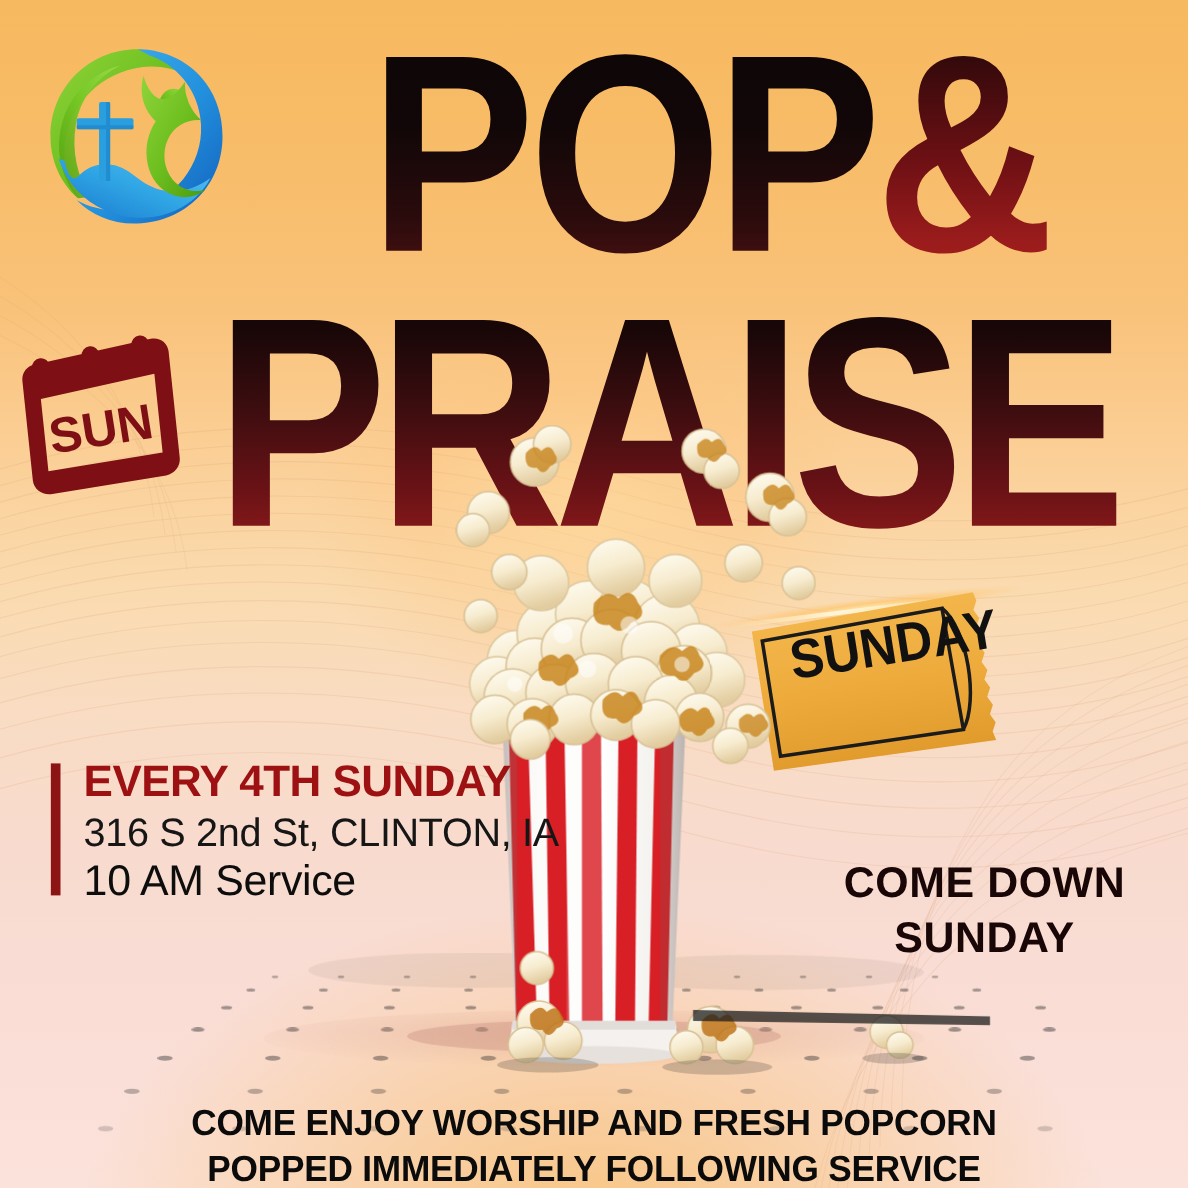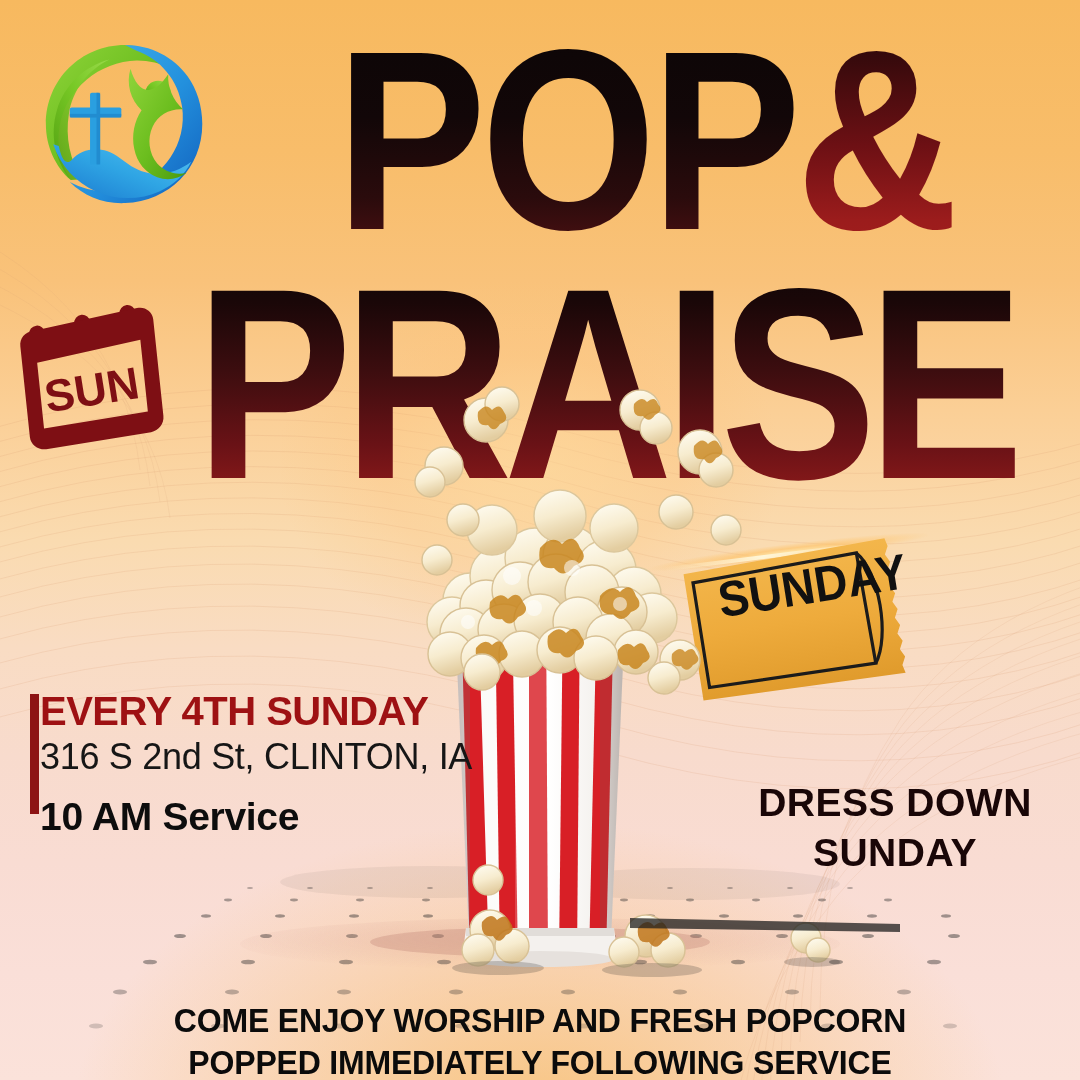--- a/index.html
+++ b/index.html
@@ -143,22 +143,22 @@
     letter-spacing: 0px;
     color: #111;
     transform: rotate(-9deg) scaleX(0.92);
     transform-origin: left top;
     white-space: nowrap;
   }
 
   
   .details {
     position: absolute;
-    left: 30px; top: 690px;
-    padding-left: 10px;
+    left: 46px; top: 690px;
+    padding-left: 30px;
   }
   .details::before {
     content: "";
     position: absolute;
     left: 0; top: 4px;
     width: 9px; height: 120px;
     background: #8d1414;
   }
   .details-line1 {
     font-size: 40px;
@@ -173,25 +173,25 @@
     font-weight: normal;
     color: #161616;
     letter-spacing: -0.3px;
     line-height: 1.18;
     margin-top: 3px;
     white-space: nowrap;
     text-align: right;
   }
   .details-line3 {
     font-size: 39px;
-    font-weight: bold;
+    font-weight: normal;
     color: #0d0d0d;
     letter-spacing: -0.3px;
     line-height: 1.12;
-    margin-top: 16px;
+    margin-top: 1px;
     white-space: nowrap;
   }
 
   
   .dress-down {
     position: absolute;
     left: 735px; top: 778px;
     width: 320px;
     text-align: center;
     font-size: 39px;
@@ -611,21 +611,21 @@
     </g>
   </svg>
 
   <div class="details">
     <div class="details-line1">EVERY 4TH SUNDAY</div>
     <div class="details-line2">316 S 2nd St, CLINTON, IA</div>
     <div class="details-line3">10 AM Service</div>
   </div>
 
   <div class="dress-down">
-    <div>DRESS DOWN</div>
+    <div>COME DOWN</div>
     <div>SUNDAY</div>
   </div>
 
   <div class="footer">
     <div>COME ENJOY WORSHIP AND FRESH POPCORN</div>
     <div>POPPED IMMEDIATELY FOLLOWING SERVICE</div>
   </div>
 
 </div>
 

